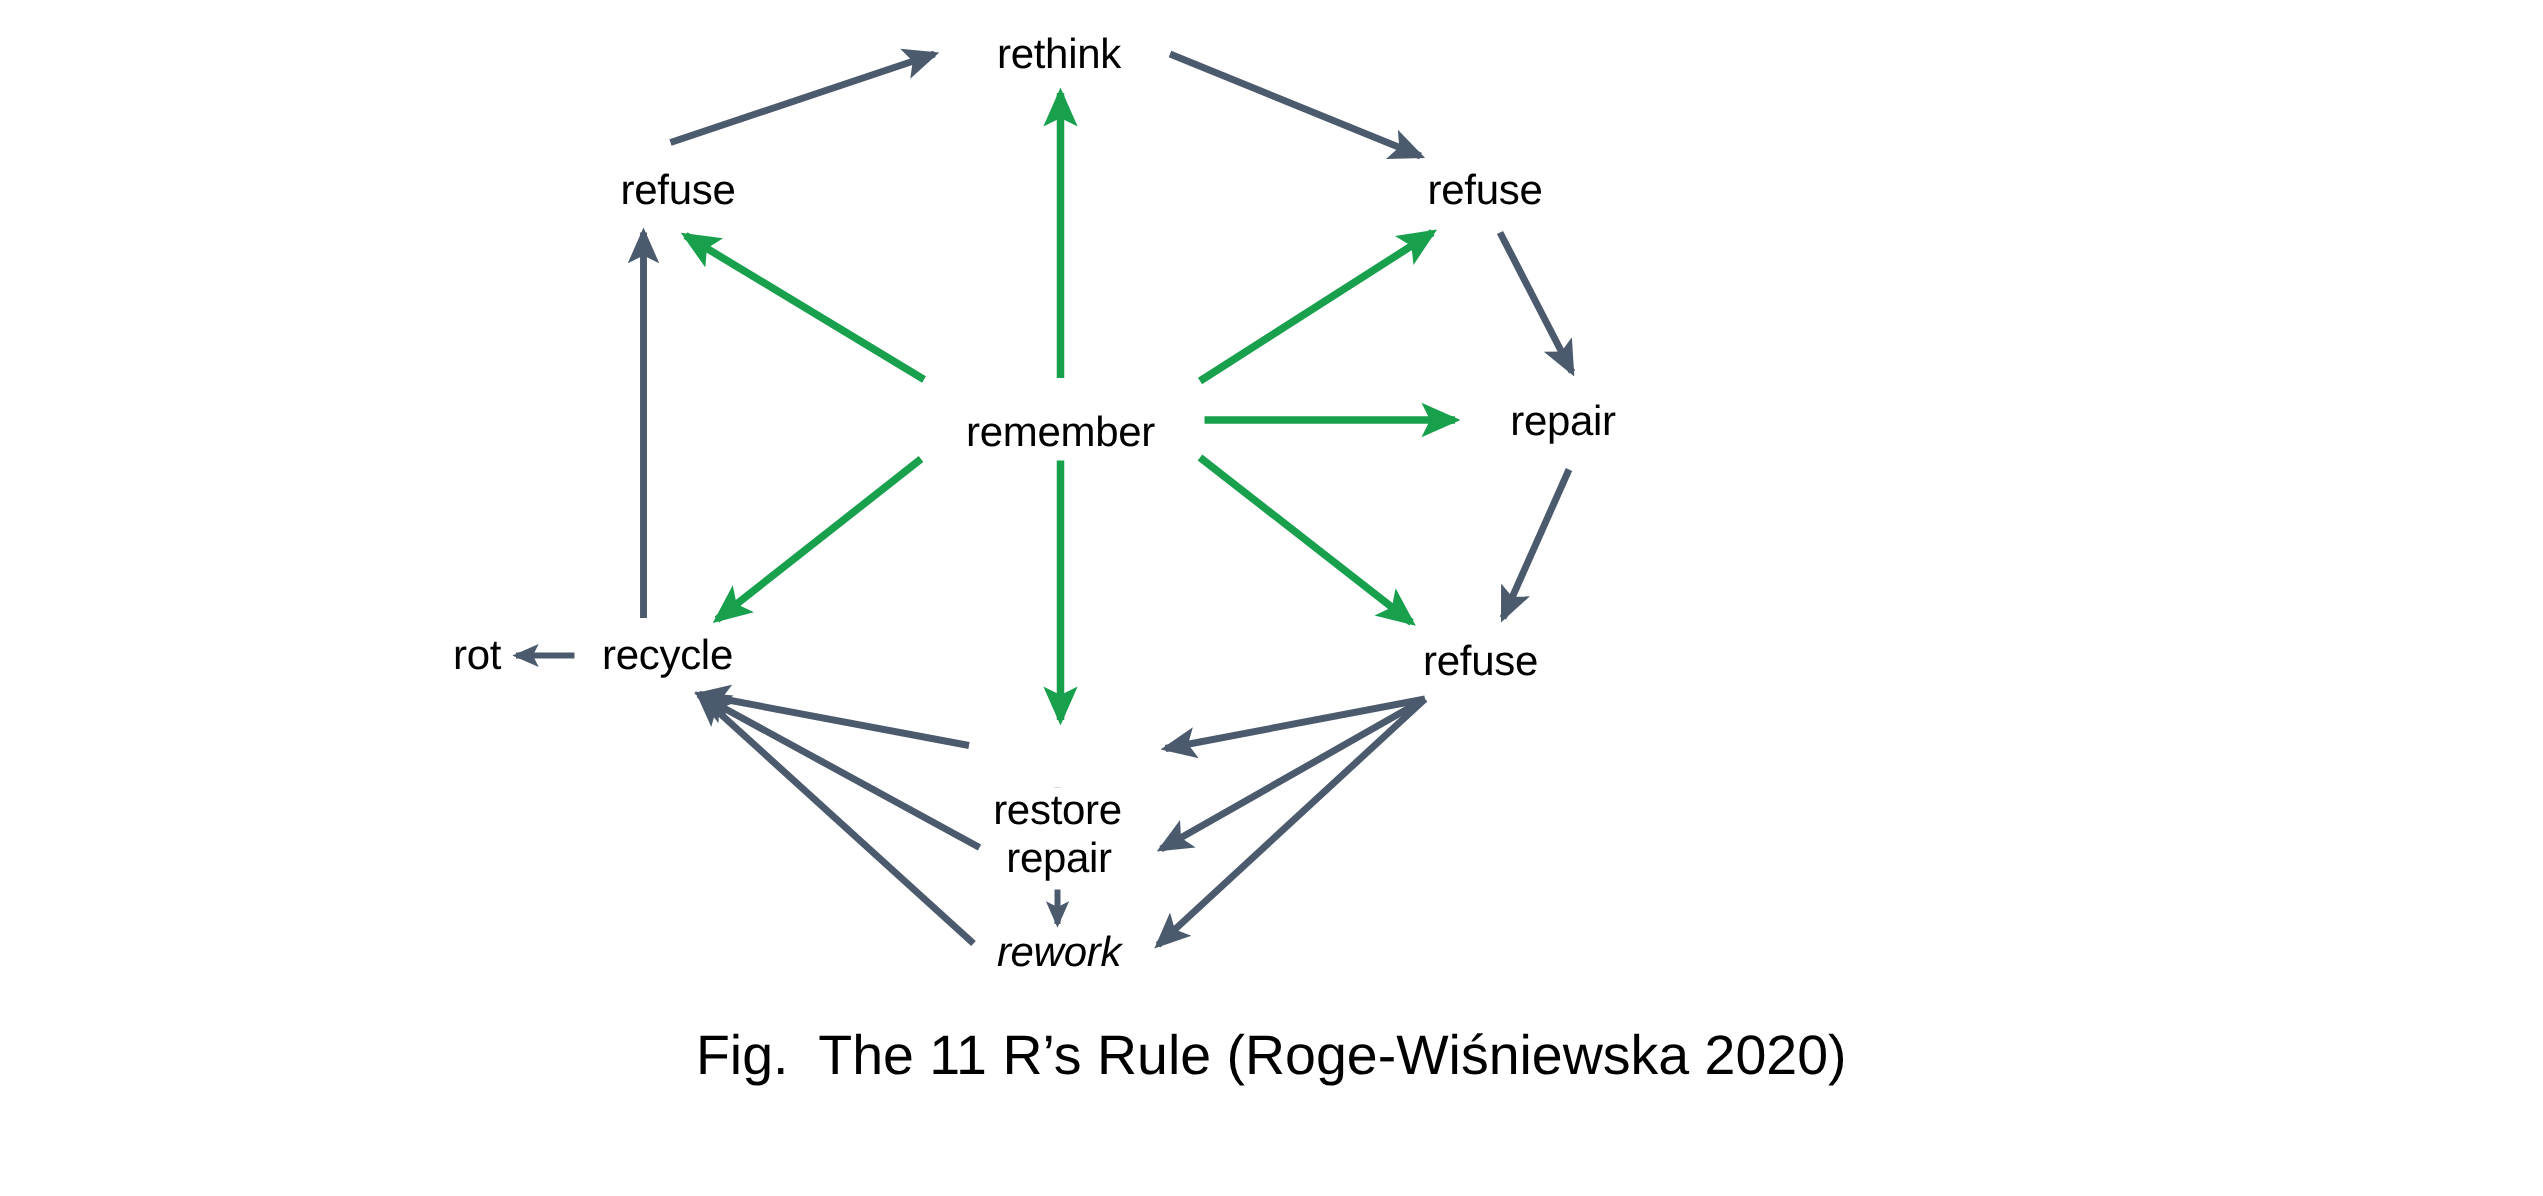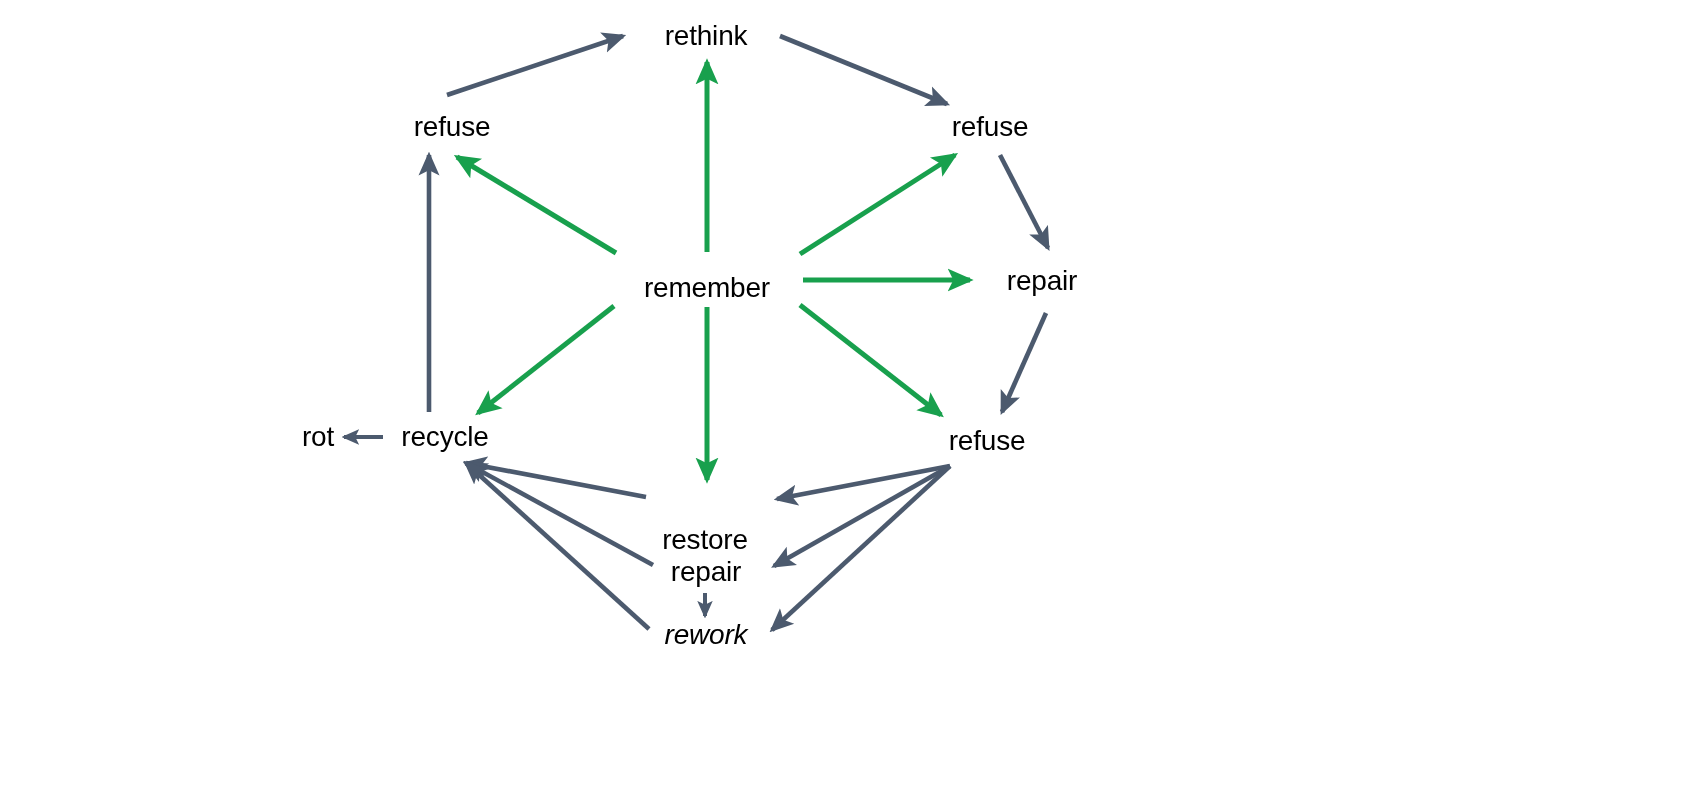--- a/index.html
+++ b/index.html
@@ -101,14 +101,15 @@
       <div class="node-label" style="left: 707px; top: 288px;">remember</div>
       <div class="node-label" style="left: 1042px; top: 281px;">repair</div>
       <div class="node-label" style="left: 318px; top: 437px; text-align: center;">rot</div>
       <div class="node-label" style="left: 445px; top: 437px;">recycle</div>
       <div class="node-label" style="left: 987px; top: 441px;">refuse</div>
       <div class="node-label" style="left: 705px; top: 504px; margin-top: 36px;">restore</div>
       <div class="node-label" style="left: 706px; top: 572px;">repair</div>
       <div class="node-label" style="left: 706px; top: 635px; font-style: italic;">rework</div>
     </div>
 
+  <div class="caption">Fig.  The 11 R’s Rule (Roge-Wiśniewska 2020)</div>
 
 </div>
 
 </body></html>

